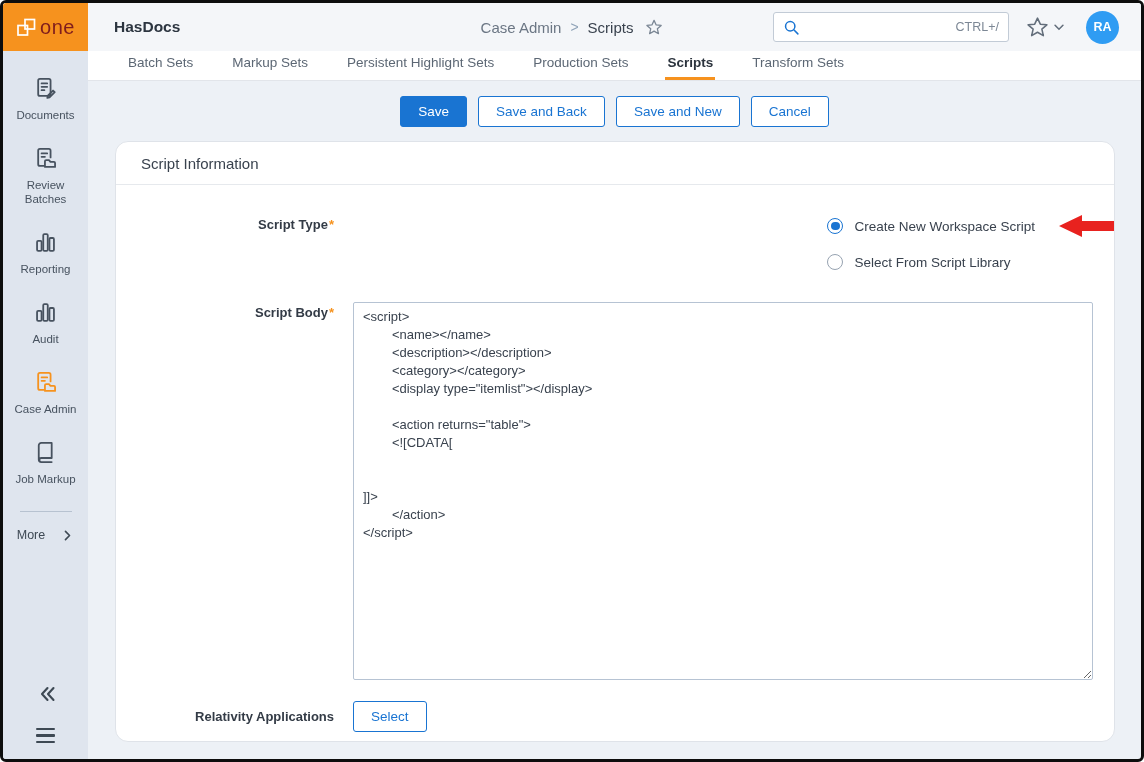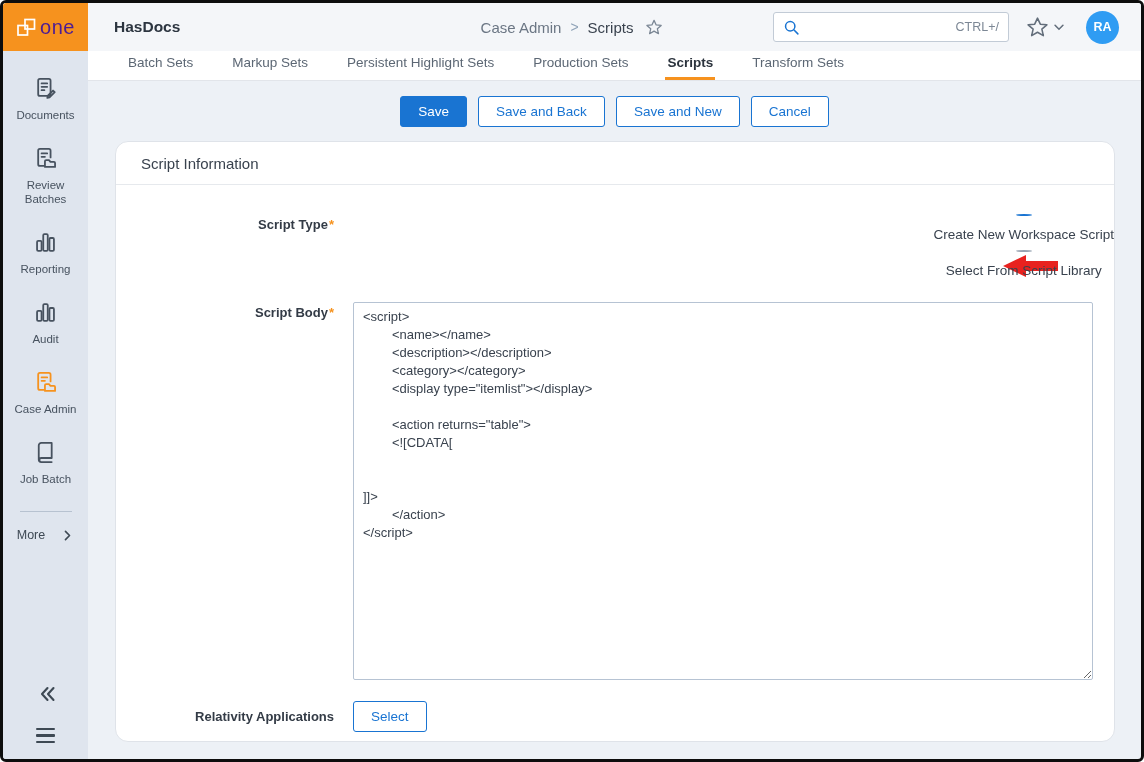--- a/index.html
+++ b/index.html
@@ -6,21 +6,21 @@
   html,body { background:#fff; }
   body { font-family:"Liberation Sans", sans-serif; color:#39424e; }
 
   .frame { width:1144px; height:762px; border:3px solid #0d0d0d; border-radius:6px;
            overflow:hidden; display:flex; flex-direction:column; background:#edf1f6; }
 
   
   .topbar { flex:0 0 48px; background:#f4f6f9; display:flex; align-items:center; position:relative; }
   .logo { width:85px; height:48px; background:#f6921e; display:flex; align-items:center;
           justify-content:center; gap:3px; flex:0 0 85px; }
-  .logo-text { color:#4c1d95; font-size:20px; letter-spacing:.5px; font-weight:500; }
+  .logo-text { color:#7f1d1d; font-size:20px; letter-spacing:.5px; font-weight:500; }
   .ws-title { font-size:15.5px; font-weight:bold; color:#2c3540; margin-left:26px; }
   .breadcrumb { position:absolute; left:50%; transform:translateX(-50%); display:flex;
                 align-items:center; gap:9px; font-size:15px; }
   .bc-parent { color:#6b7684; }
   .bc-sep { color:#8fa3b8; font-size:14px; }
   .bc-current { color:#39424e; }
   .topbar-right { margin-left:auto; display:flex; align-items:center; padding-right:22px; }
   .searchbox { width:236px; height:30px; background:#fff; border:1px solid #c2cbd6; border-radius:3px;
                display:flex; align-items:center; padding:0 9px; gap:7px; }
   .searchbox input { border:none; outline:none; flex:1; min-width:0; font-size:13px;
@@ -64,21 +64,21 @@
   .card { background:#fff; border:1px solid #dfe3e9; border-radius:13px; margin:0 26px 17px 27px;
           flex:1; display:flex; flex-direction:column; min-height:0; }
   .card-header { padding:13px 25px 12px; font-size:15px; color:#39424e; border-bottom:1px solid #e6e9ed; }
   .card-body { padding:29px 0 0; }
 
   .row { display:flex; }
   .label-col { flex:0 0 218px; text-align:right; font-size:13px; font-weight:bold; color:#333b46; padding-top:3px; }
   .req { color:#f6921e; margin-left:1px; }
   .ctrl-col { margin-left:19px; }
 
-  .radio-opt { display:flex; align-items:center; gap:11px; height:24px; cursor:pointer;flex-direction:column; }
+  .radio-opt { display:flex; align-items:center; gap:11px; height:24px; cursor:pointer; }
   .radio-opt + .radio-opt { margin-top:12px; }
   .radio { width:16px; height:16px; border-radius:50%; border:1.6px solid #97a3b1; background:#fff; position:relative; }
   .radio.selected { border-color:#1974d2; }
   .radio.selected::after { content:""; position:absolute; inset:2.6px; border-radius:50%; background:#1974d2; }
   .radio-label { font-size:13.5px; color:#39424e; }
   .red-arrow { margin-left:13px; display:flex; align-items:center; }
 
   .row-script-type { margin-bottom:28px;justify-content:space-between; }
   .script-body-area { width:740px; height:378px; border:1px solid #b6c3d3; border-radius:2px;
                       resize:both; font-family:"Liberation Sans", sans-serif; font-size:13px;
@@ -198,21 +198,21 @@
         </span>
         <span class="lbl">Case Admin</span>
       </div>
 
       <div class="side-item">
         <span style="display:flex;">
           <svg width="27" height="27" viewBox="0 0 24 24" fill="none" stroke="currentColor" stroke-width="1.6" stroke-linejoin="round" stroke-linecap="round">
             <path d="M17.5 20.5H8.3a2.3 2.3 0 0 1-2.3-2.3V5.8a2.3 2.3 0 0 1 2.3-2.3h9.2v13.4H8.3a1.8 1.8 0 0 0 0 3.6h9.2z"></path>
           </svg>
         </span>
-        <span class="lbl">Job Batch</span>
+        <span class="lbl">Job Markup</span>
       </div>
 
       <div class="side-divider"></div>
 
       <div class="side-more">
         <span>More</span>
         <span style="display:flex;">
           <svg width="13" height="13" viewBox="0 0 16 16" fill="none" stroke="#3e4954" stroke-width="2" stroke-linecap="round" stroke-linejoin="round">
             <path d="M5.5 3l5 5-5 5"></path>
           </svg>

